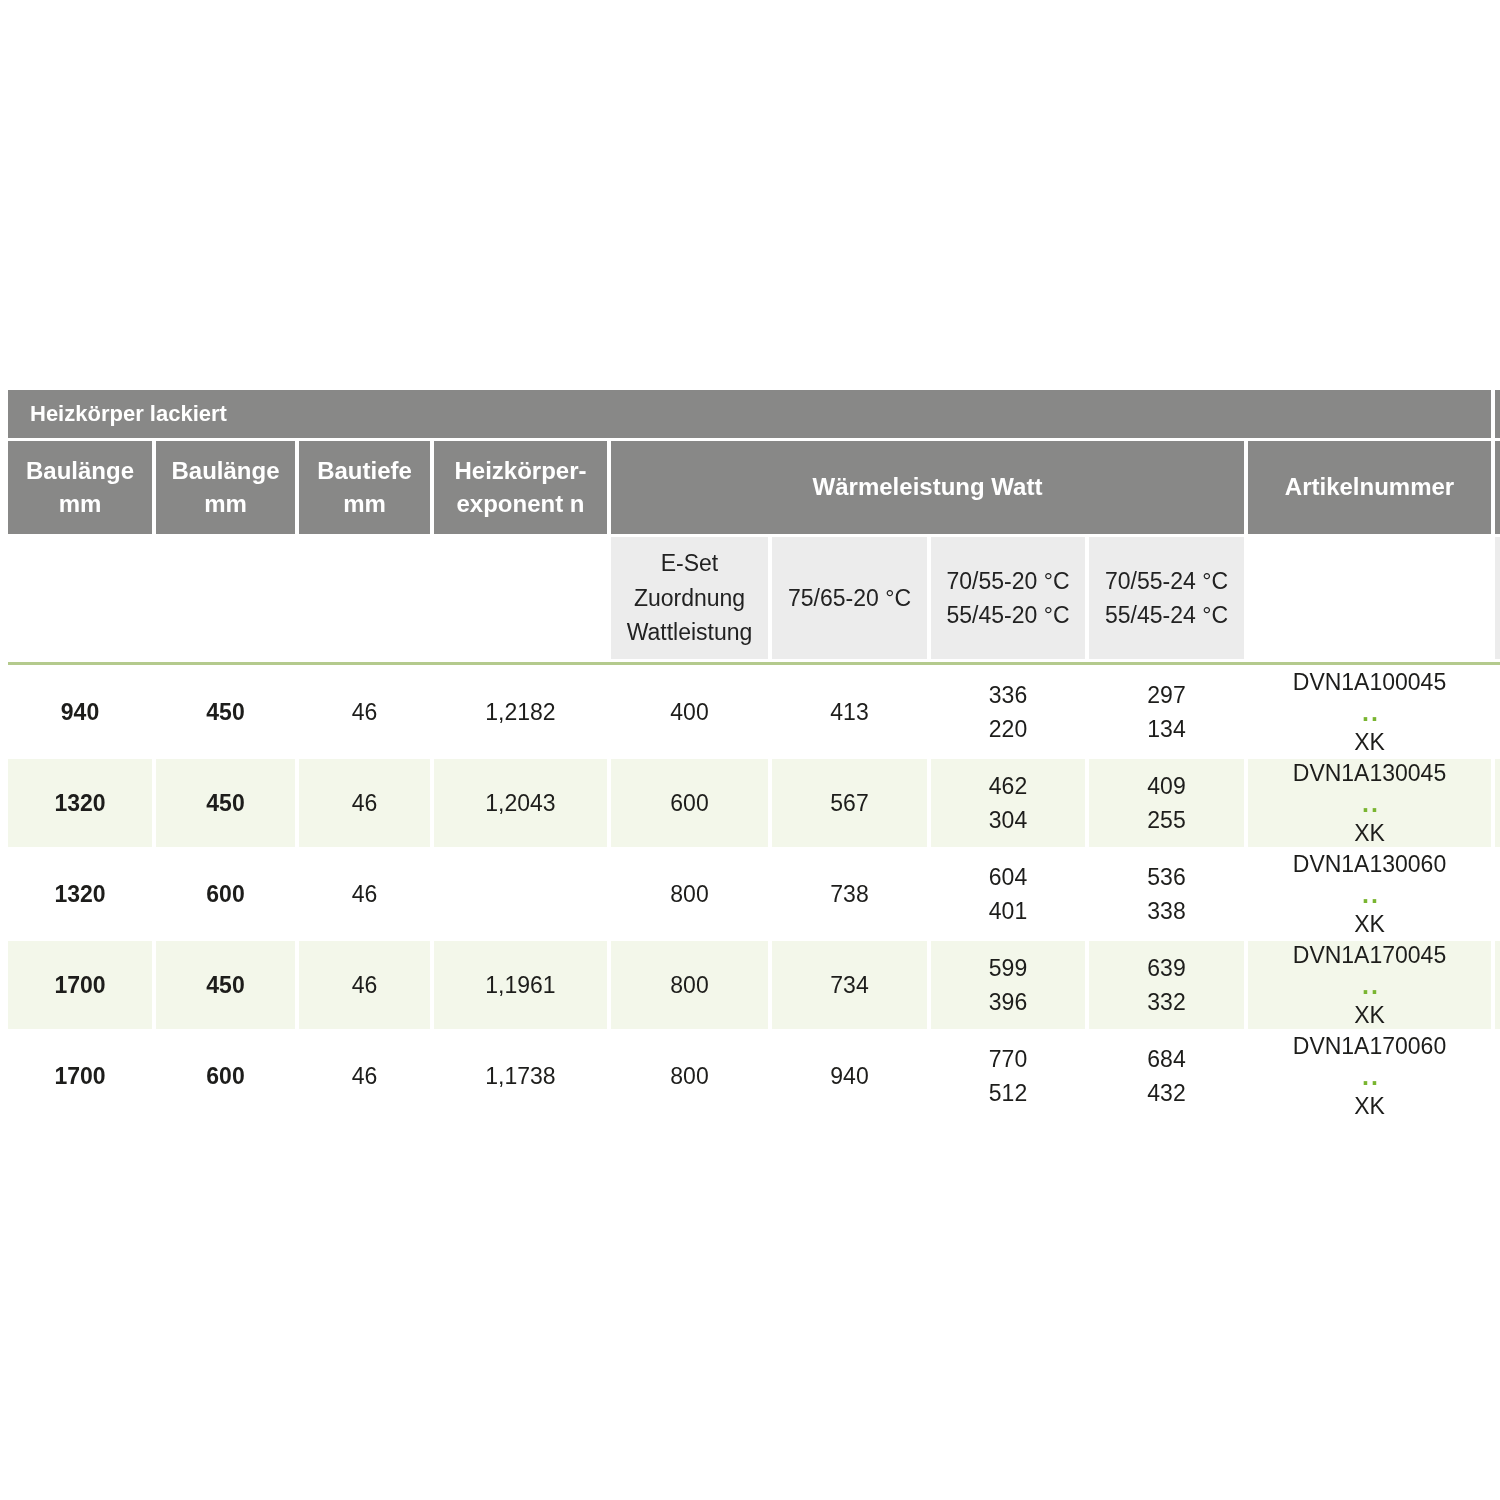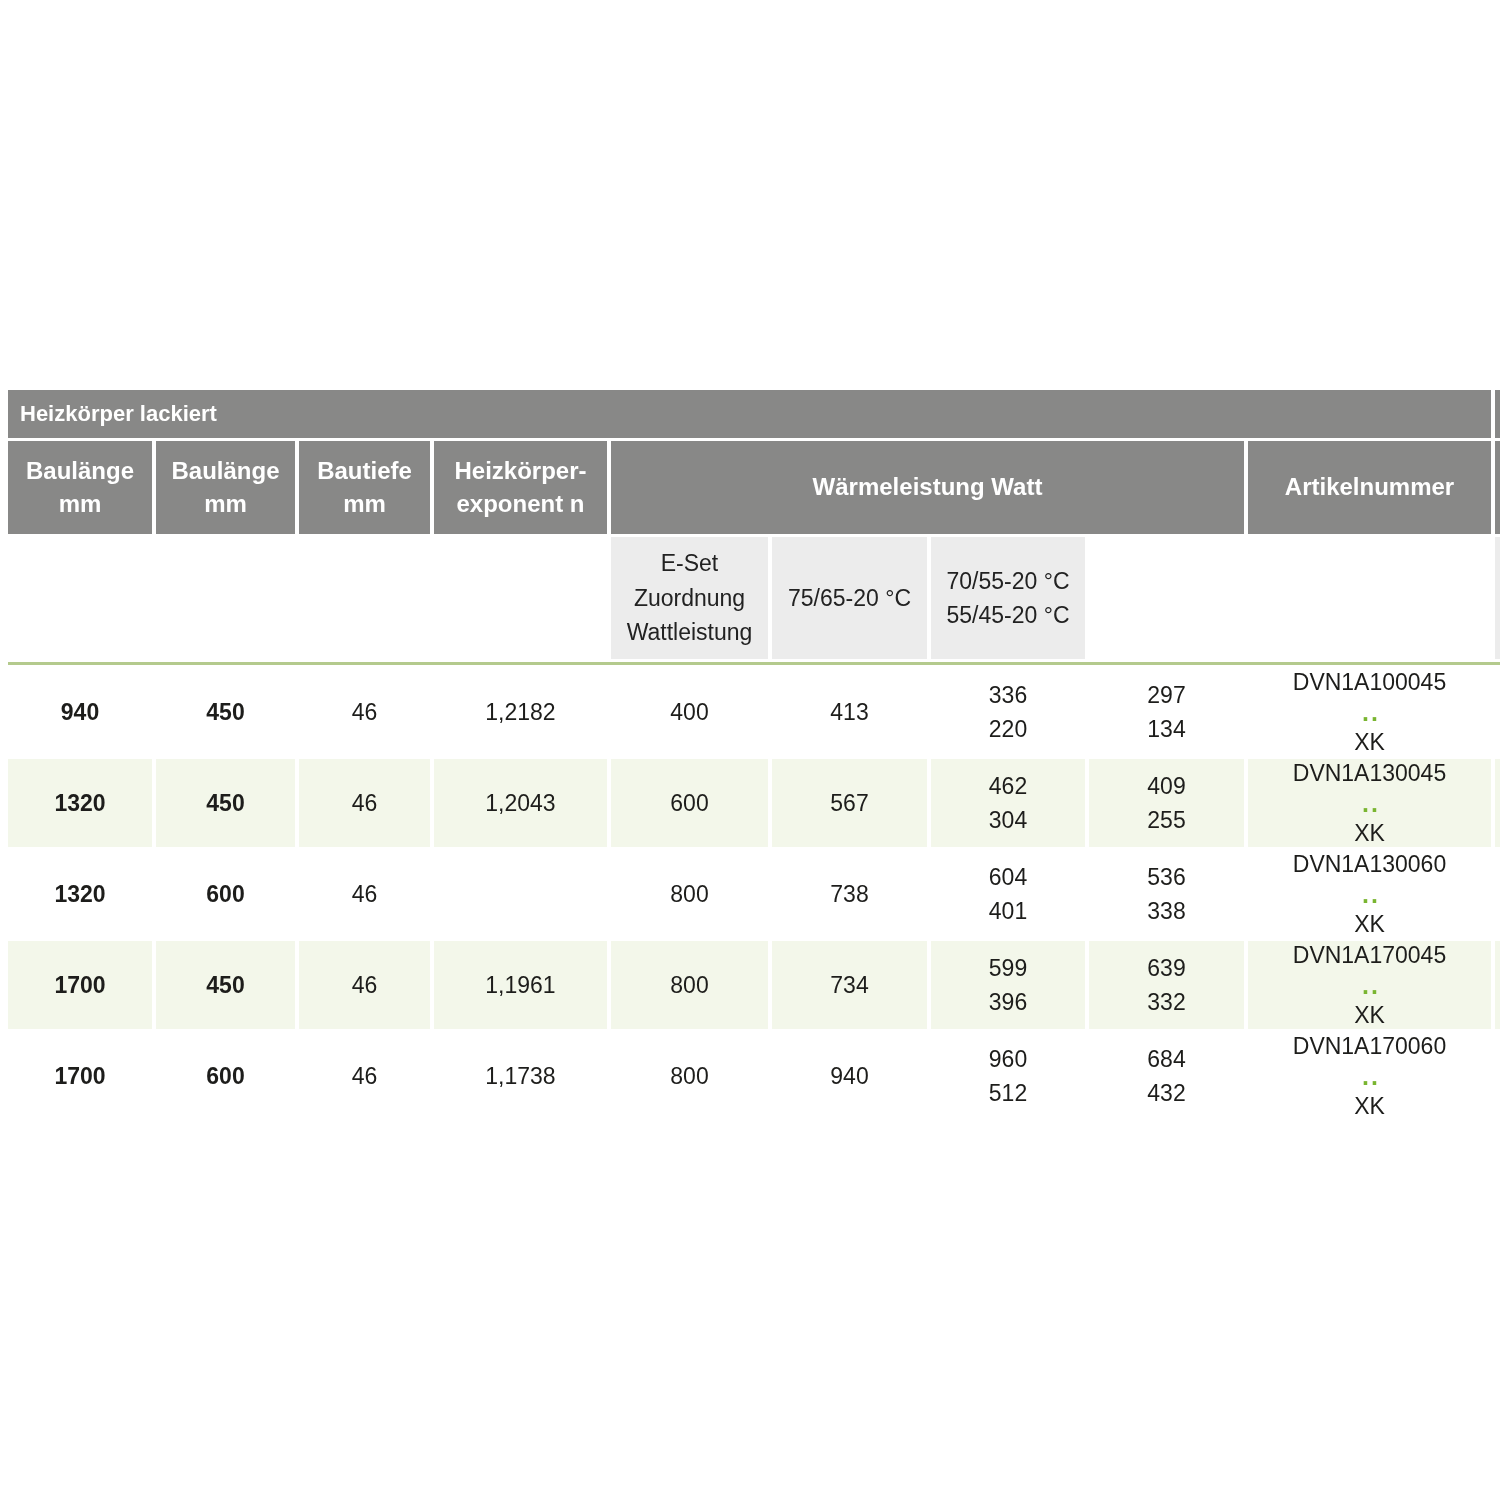--- a/index.html
+++ b/index.html
@@ -22,21 +22,21 @@
   .r-d1{grid-row:5} .r-d2{grid-row:6} .r-d3{grid-row:7} .r-d4{grid-row:8} .r-d5{grid-row:9}
   .c1{grid-column:1} .c2{grid-column:2} .c3{grid-column:3} .c4{grid-column:4}
   .c5{grid-column:5} .c6{grid-column:6} .c7{grid-column:7} .c8{grid-column:8}
   .c9{grid-column:9} .c10{grid-column:10}
   .cw{grid-column:5 / span 4}
 
   .titlebar {
     grid-column:1 / span 9;
     background:#888887; color:#ffffff;
     font-weight:bold; font-size:22px;
-    display:flex; align-items:center; padding-left:12px;
+    display:flex; align-items:center; padding-left:22px;
   }
   .hcell {
     background:#888887; color:#ffffff;
     font-weight:bold; font-size:24px; line-height:1.35;
     display:flex; flex-direction:column; align-items:center; justify-content:center;
     text-align:center;
   }
   .scell {
     background:#ececec; color:#222222;
     font-size:23px; line-height:1.5;
@@ -97,20 +97,24 @@
     <div>E-Set</div>
     <div>Zuordnung</div>
     <div>Wattleistung</div>
   </div>
   <div class="scell r-sub c6">
     <div>75/65-20 °C</div>
   </div>
   <div class="scell r-sub c7">
     <div>70/55-20 °C</div>
     <div>55/45-20 °C</div>
+  </div>
+  <div class="scell r-sub c8">
+    <div>70/55-24 °C</div>
+    <div>55/45-24 °C</div>
   </div>
   <div class="sliver-sub r-sub c10"></div>
 
   <div class="gline r-line"></div>
 
   <div class="dcell r-d1 c1 bold">940</div>
   <div class="dcell r-d1 c2 bold">450</div>
   <div class="dcell r-d1 c3">46</div>
   <div class="dcell r-d1 c4">1,2182</div>
   <div class="dcell r-d1 c5">400</div>
@@ -192,21 +196,21 @@
   </div>
   <div class="dcell tint r-d4 c10"></div>
 
   <div class="dcell r-d5 c1 bold">1700</div>
   <div class="dcell r-d5 c2 bold">600</div>
   <div class="dcell r-d5 c3">46</div>
   <div class="dcell r-d5 c4">1,1738</div>
   <div class="dcell r-d5 c5">800</div>
   <div class="dcell r-d5 c6">940</div>
   <div class="dcell r-d5 c7">
-    <div>960</div>
+    <div>770</div>
     <div>512</div>
   </div>
   <div class="dcell r-d5 c8">
     <div>684</div>
     <div>432</div>
   </div>
   <div class="dcell r-d5 c9 art">
     <span>DVN1A170060</span>
     <span class="dots">..</span>
     <span>XK</span>

